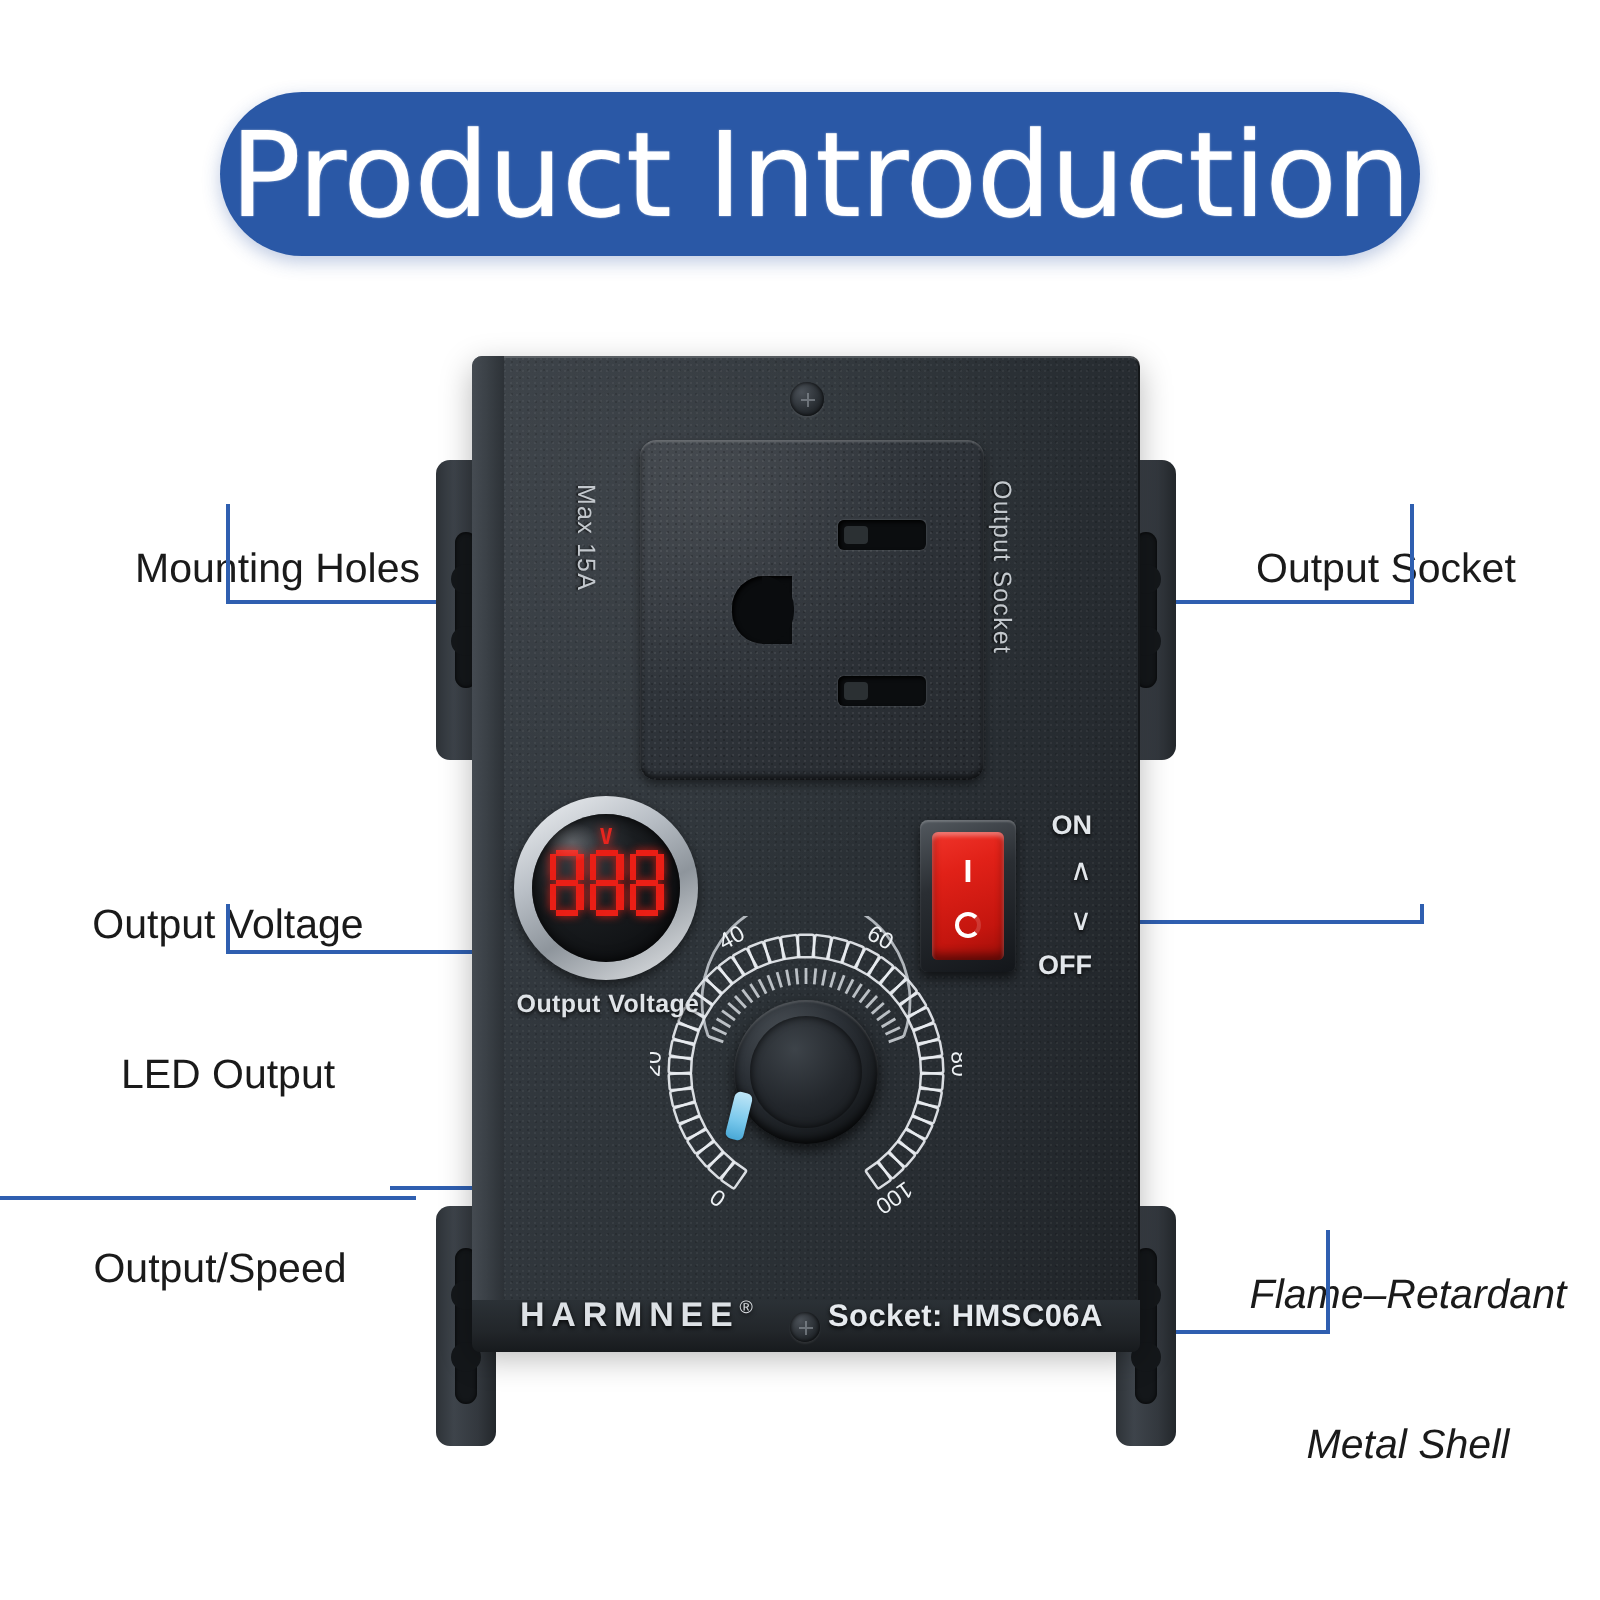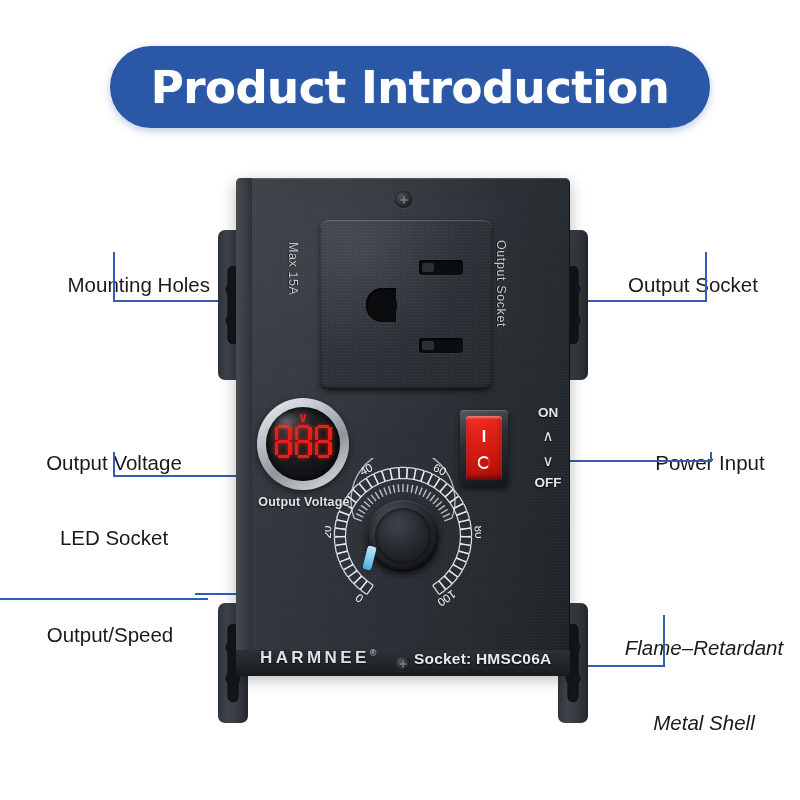--- a/index.html
+++ b/index.html
@@ -19,22 +19,22 @@
   }
   .banner{
     position:absolute; inset:0;
     background:#2a58a6;
     border-radius:41px;
     box-shadow:0 3px 9px rgba(40,80,160,.30);
     display:flex; align-items:center; justify-content:center;
   }
   .banner-title{
     color:#ffffff;
-    font-size:45px;
-    font-weight:bold;
+    font-size:59px;
+    font-weight:normal;
     letter-spacing:-0.5px;
     font-family:"DejaVu Sans", sans-serif;
     text-shadow:0 0 1px rgba(255,255,255,.6);
     white-space:nowrap;
   }
 
   
   .callout{
     position:absolute;
     color:#1a1a1a;
@@ -279,21 +279,21 @@
   .sw-i{
     position:absolute; left:0; right:0; top:13px; text-align:center;
     color:#fff; font-size:16px; font-weight:bold; line-height:1;
     font-family:"Liberation Sans", sans-serif;
   }
   .sw-o{
     position:absolute; left:50%; top:40px; transform:translateX(-50%);
     width:13px; height:13px; border:2.2px solid #fff; border-radius:50%;
     border-right-color:rgba(255,255,255,.15);
   }
-  .sw-marks{ position:absolute; left:308px; top:228px; width:44px; z-index:9; text-align:center; }
+  .sw-marks{ position:absolute; left:284px; top:228px; width:44px; z-index:9; text-align:right; }
   .sw-marks div{
     color:#e2e6ea; font-size:13.5px; font-weight:bold; line-height:1;
     text-shadow:0 1px 2px rgba(0,0,0,.85); margin-bottom:8px;
   }
   .sw-marks .arr{ font-size:15px; font-weight:normal; }
 
   
   .brand{
     position:absolute; left:42px; top:470px; z-index:10;
     color:#dde1e5; font-size:17px; font-weight:bold; letter-spacing:3.4px;
@@ -322,25 +322,24 @@
   <div class="callout r" style="left:8px;  top:222px; width:202px;">
     <div>Mounting Holes</div>
   </div>
 
   <div class="callout l" style="left:628px; top:222px; width:170px;">
     <div>Output Socket</div>
   </div>
 
   <div class="callout c" style="left:18px;  top:400px; width:192px;">
     <div>Output Voltage</div>
-    <div>LED Socket</div>
+    <div>LED Output</div>
   </div>
 
   <div class="callout c" style="left:630px; top:400px; width:160px;">
-    <div>Power Input</div>
   </div>
 
   <div class="callout c" style="left:10px;  top:572px; width:200px;">
     <div>Output/Speed</div>
   </div>
 
   <div class="callout c" style="left:608px; top:585px; width:192px;font-style:italic;">
     <div>Flame–Retardant</div>
     <div>Metal Shell</div>
   </div>

